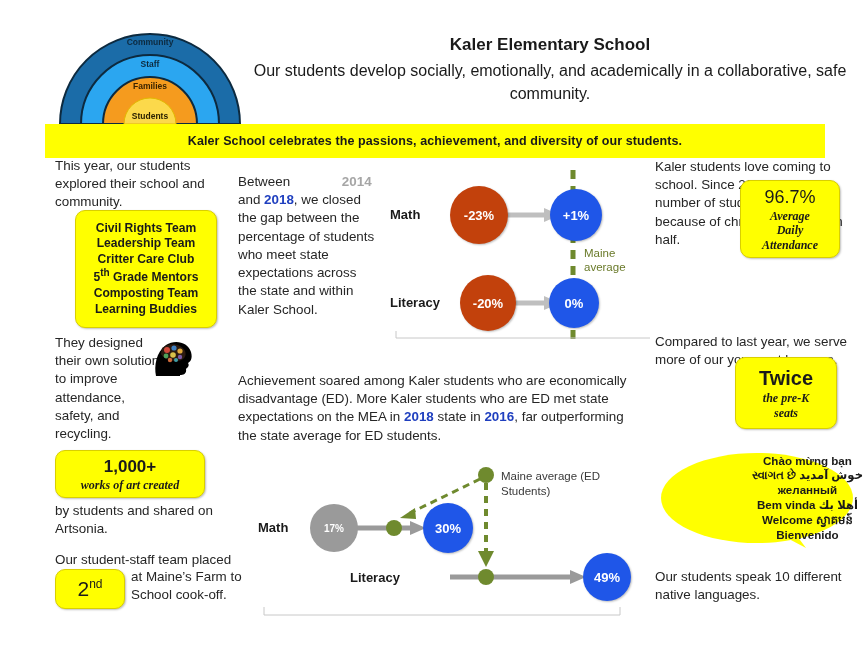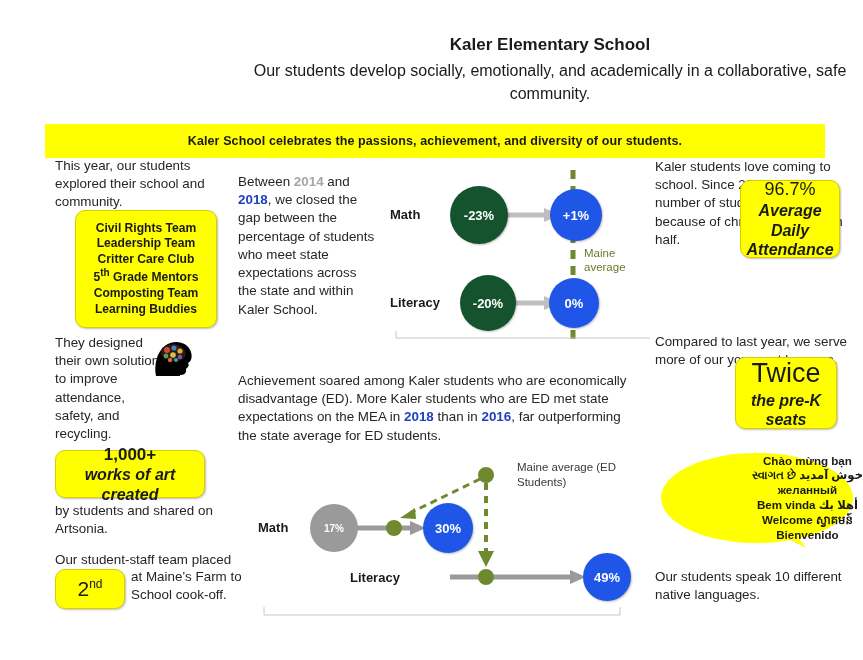--- a/index.html
+++ b/index.html
@@ -17,33 +17,33 @@
   .mission{font-size:16px;color:#1a1a1a;line-height:1.45;margin-top:2px;}
 
   .banner{
     position:absolute;left:45px;top:124px;width:780px;height:34px;
     background:#ffff00;display:flex;align-items:center;justify-content:center;
   }
   .banner-text{font-size:12.5px;font-weight:bold;color:#1a1a1a;letter-spacing:.1px;}
 
   
   .body-text{font-size:13.4px;line-height:1.36;color:#262626;}
-  .y2014{color:#a6a6a6;font-weight:bold;}
+  .y2014{color:#a6a6a6;font-weight:bold;margin-left:48px;}
   .y2018{color:#1f3fbf;font-weight:bold;}
   .y2016{color:#1f3fbf;font-weight:bold;}
 
   
   .ybox{
     background:#ffff00;border:1px solid #d9cf00;border-radius:10px;
     box-shadow:1px 1px 2px rgba(0,0,0,.25);
     display:flex;flex-direction:column;align-items:center;justify-content:center;
     text-align:center;color:#1a1a1a;
   }
   .ybox .big{font-size:18px;font-weight:bold;line-height:1.28;}
-  .ybox .sub{font-size:16px;font-style:italic;font-weight:bold;line-height:1.22;}
+  .ybox .sub{font-size:12px;font-style:italic;font-weight:bold;line-height:1.22;font-family:Liberation Serif, serif;}
 
   
   .listbox{position:absolute;left:75px;top:210px;width:126px;height:108px;padding:4px 7px;}
   .listbox div{font-size:12.1px;font-weight:bold;line-height:1.295;}
   .listbox sup{font-size:10px;}
 
   
   .left-p1{position:absolute;left:55px;top:157px;width:165px;}
   .left-p2{position:absolute;left:55px;top:334px;width:112px;}
   .brain{position:absolute;left:150px;top:336px;width:44px;height:40px;}
@@ -59,47 +59,59 @@
   
   .mid-p1{position:absolute;left:238px;top:173px;width:138px;}
   .mid-p2{position:absolute;left:238px;top:372px;width:390px;}
 
   .chart1{position:absolute;left:388px;top:168px;width:270px;height:175px;}
   .chart2{position:absolute;left:258px;top:455px;width:400px;height:165px;}
 
   
   .circ{position:absolute;border-radius:50%;display:flex;align-items:center;
         justify-content:center;font-weight:bold;color:#ffffff;}
-  .circ.grey{background:#14532d;color:#ffffff;box-shadow:1px 1px 2px rgba(0,0,0,.25);}
+  .circ.grey{background:#c2410c;color:#ffffff;box-shadow:1px 1px 2px rgba(0,0,0,.25);}
   .circ.blue{background:#1f56e8;box-shadow:1px 1px 2px rgba(0,0,0,.25);}
   .circ.grey2{background:#9a9a9a;}
   .clabel{position:absolute;font-size:13px;font-weight:bold;color:#1a1a1a;}
   .maine-lbl{position:absolute;font-size:11.5px;color:#6a7a2a;line-height:1.25;}
   .maine-lbl2{position:absolute;font-size:11.5px;color:#3a3a3a;line-height:1.3;}
 
   
   .right-p1{position:absolute;left:655px;top:158px;width:205px;}
   .attbox{position:absolute;left:740px;top:180px;width:98px;height:76px;}
   .attbox .big{font-size:18px;font-weight:normal;}
   .right-p2{position:absolute;left:655px;top:333px;width:205px;}
   .twicebox{position:absolute;left:735px;top:357px;width:100px;height:70px;}
-  .twicebox .big{font-size:27px;font-weight:normal;}
+  .twicebox .big{font-size:20px;font-weight:bold;}
   .bubble{position:absolute;left:660px;top:452px;width:195px;height:98px;}
   .bubble-inner{
     position:absolute;left:8px;top:0;width:195px;height:92px;background:#ffff00;
     border-radius:50%/46%;display:flex;align-items:center;justify-content:flex-end;
   }
   .bubble-text{font-size:11.6px;font-weight:bold;color:#1a1a1a;text-align:center;line-height:1.28;}
   .right-p3{position:absolute;left:655px;top:568px;width:200px;}
 </style>
 </head>
 <body>
 
 <div class="root">
 
+  <div class="rings">
+    <svg width="185" height="100" viewBox="0 0 185 100">
+      <path d="M2,98 A90,90 0 0 1 182,98 Z" fill="#1b6ca8" stroke="#0d2a3f" stroke-width="2"></path>
+      <path d="M23,98 A69,69 0 0 1 161,98 Z" fill="#2ba6f0" stroke="#0d2a3f" stroke-width="2"></path>
+      <path d="M45,98 A47,47 0 0 1 139,98 Z" fill="#f59b1e" stroke="#0d2a3f" stroke-width="2"></path>
+      <path d="M66,98 A26,26 0 0 1 118,98 Z" fill="#fcd94b" stroke="#e2b800" stroke-width="1"></path>
+      <text x="92" y="19" text-anchor="middle" font-family="Liberation Sans, sans-serif" font-size="8.5" font-weight="bold" fill="#0d2a3f">Community</text>
+      <text x="92" y="41" text-anchor="middle" font-family="Liberation Sans, sans-serif" font-size="8.5" font-weight="bold" fill="#0d2a3f">Staff</text>
+      <text x="92" y="63" text-anchor="middle" font-family="Liberation Sans, sans-serif" font-size="8.5" font-weight="bold" fill="#3a2400">Families</text>
+      <text x="92" y="93" text-anchor="middle" font-family="Liberation Sans, sans-serif" font-size="8.5" font-weight="bold" fill="#2a2000">Students</text>
+    </svg>
+  </div>
 
   <div class="title-block">
     <div class="school-name">Kaler Elementary School</div>
     <div class="mission">Our students develop socially, emotionally, and academically in a collaborative, safe community.</div>
   </div>
 
   <div class="banner">
     <span class="banner-text">Kaler School celebrates the passions, achievement, and diversity of our students.</span>
   </div>
 
@@ -170,21 +182,21 @@
     <div class="circ blue" style="left:162px;top:21px;width:52px;height:52px;font-size:13px;">+1%</div>
 
     <span class="clabel" style="left:2px;top:127px;">Literacy</span>
     <div class="circ grey" style="left:72px;top:107px;width:56px;height:56px;font-size:13px;">-20%</div>
     <div class="circ blue" style="left:161px;top:110px;width:50px;height:50px;font-size:13px;">0%</div>
 
     <span class="maine-lbl" style="left:196px;top:78px;width:70px;">Maine average</span>
   </div>
 
   <div class="body-text mid-p2">
-    <span>Achievement soared among Kaler students who are economically disadvantage (ED). More Kaler students who are ED met state expectations on the MEA in </span><span class="y2018">2018</span><span> than in </span><span class="y2016">2016</span><span>, far outperforming the state average for ED students.</span>
+    <span>Achievement soared among Kaler students who are economically disadvantage (ED). More Kaler students who are ED met state expectations on the MEA in </span><span class="y2018">2018</span><span> state in </span><span class="y2016">2016</span><span>, far outperforming the state average for ED students.</span>
   </div>
 
   <div class="chart2">
     <svg width="400" height="165" viewBox="0 0 400 165">
 
       <line x1="88" y1="73" x2="152" y2="73" stroke="#9a9a9a" stroke-width="5"></line>
       <polygon points="152,66 168,73 152,80" fill="#9a9a9a"></polygon>
 
       <line x1="192" y1="122" x2="312" y2="122" stroke="#9a9a9a" stroke-width="5"></line>
       <polygon points="312,115 328,122 312,129" fill="#9a9a9a"></polygon>
@@ -203,21 +215,21 @@
       <line x1="362" y1="152" x2="362" y2="160" stroke="#c8c8c8" stroke-width="1"></line>
     </svg>
 
     <span class="clabel" style="left:0px;top:65px;">Math</span>
     <div class="circ grey2" style="left:52px;top:49px;width:48px;height:48px;font-size:10px;">17%</div>
     <div class="circ blue" style="left:165px;top:48px;width:50px;height:50px;font-size:13px;">30%</div>
 
     <span class="clabel" style="left:92px;top:115px;">Literacy</span>
     <div class="circ blue" style="left:325px;top:98px;width:48px;height:48px;font-size:13px;">49%</div>
 
-    <span class="maine-lbl2" style="left:243px;top:5px;width:110px;margin-left:16px;">Maine average (ED Students)</span>
+    <span class="maine-lbl2" style="left:243px;top:14px;width:110px;">Maine average (ED Students)</span>
   </div>
 
   <div class="body-text right-p1">Kaler students love coming to school. Since 2016, we cut the number of students at risk because of chronic absences in half.</div>
 
   <div class="ybox attbox">
     <span class="big">96.7%</span>
     <span class="sub">Average</span>
     <span class="sub">Daily</span>
     <span class="sub">Attendance</span>
   </div>

